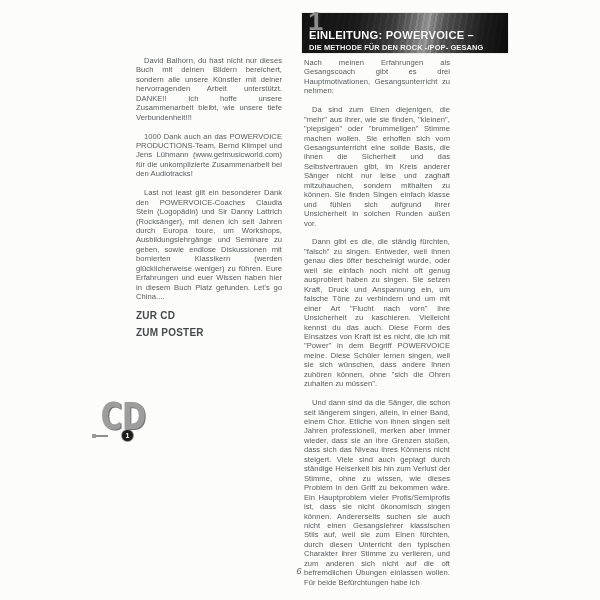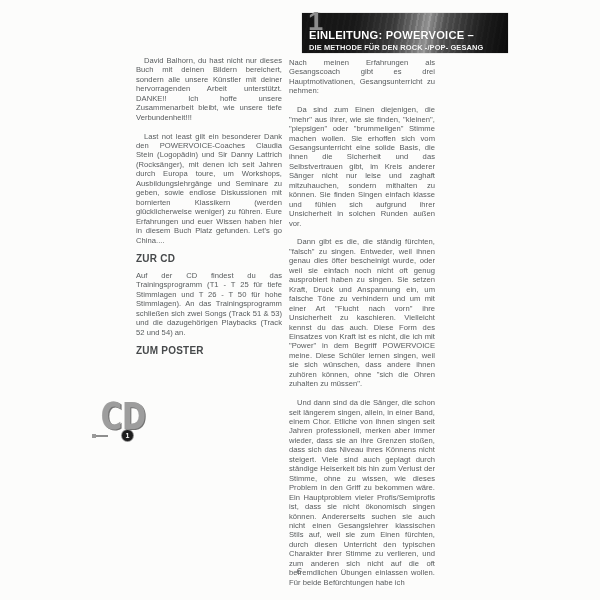--- a/index.html
+++ b/index.html
@@ -8,21 +8,21 @@
     background:#fcfcfb; overflow:hidden;
     font-family:"Liberation Sans", sans-serif;
   }
   
   .col {
     position:absolute; width:146px;
     color:#575b5d; font-size:7.6px; line-height:9.45px;
     text-align:justify; letter-spacing:0.04px;
   }
   .col-left  { left:136px; top:56px; }
-  .col-right { left:289px; top:58px; }
+  .col-right { left:304px; top:58px; }
   p.body { margin:0 0 9.4px 0; }
   p.indent { text-indent:8px; }
   h3.sec {
     font-size:10.5px; font-weight:bold; color:#46494b;
     margin:1px 0 7px 0; letter-spacing:0.25px;
     transform:scaleX(0.95); transform-origin:left center;
     text-align:left;
   }
   
   .banner {
@@ -85,23 +85,23 @@
     text-align:center; font-size:9.5px; font-style:italic; color:#63676a;
   }
 </style>
 </head>
 <body>
 
 <div class="stage">
 
   <div class="col col-left">
     <p class="body indent">David Balhorn, du hast nicht nur dieses Buch mit deinen Bildern bereichert, sondern alle unsere Künstler mit deiner hervorragenden Arbeit unterstützt. DANKE!! Ich hoffe unsere Zusammenarbeit bleibt, wie unsere tiefe Verbundenheit!!!</p>
+    <p class="body indent">1000 Dank auch an das POWERVOICE PRODUCTIONS-Team, Bernd Klimpel und Jens Lühmann (www.getmusicworld.com) für die unkomplizierte Zusammenarbeit bei den Audiotracks!</p>
     <p class="body indent">Last not least gilt ein besonderer Dank den POWERVOICE-Coaches Claudia Stein (Logopädin) und Sir Danny Lattrich (Rocksänger), mit denen ich seit Jahren durch Europa toure, um Workshops, Ausbildungslehrgänge und Seminare zu geben, sowie endlose Diskussionen mit bornierten Klassikern (werden glücklicherweise weniger) zu führen. Eure Erfahrungen und euer Wissen haben hier in diesem Buch Platz gefunden. Let's go China....</p>
     <h3 class="sec">ZUR CD</h3>
-    <p class="body">Auf der CD findest du das Trainingsprogramm (T1 - T 25 für tiefe Stimmlagen und T 26 - T 50 für hohe Stimmlagen). An das Trainingsprogramm schließen sich zwei Songs (Track 51 &amp; 53) und die dazugehörigen Playbacks (Track 52 und 54) an.</p>
     <h3 class="sec">ZUM POSTER</h3>
   </div>
 
   <div class="banner">
     <div class="streaks"></div>
     <div class="chapter-num">1</div>
     <div class="banner-title">EINLEITUNG: POWERVOICE –</div>
     <div class="banner-subtitle">DIE METHODE FÜR DEN ROCK -/POP- GESANG</div>
   </div>
 

